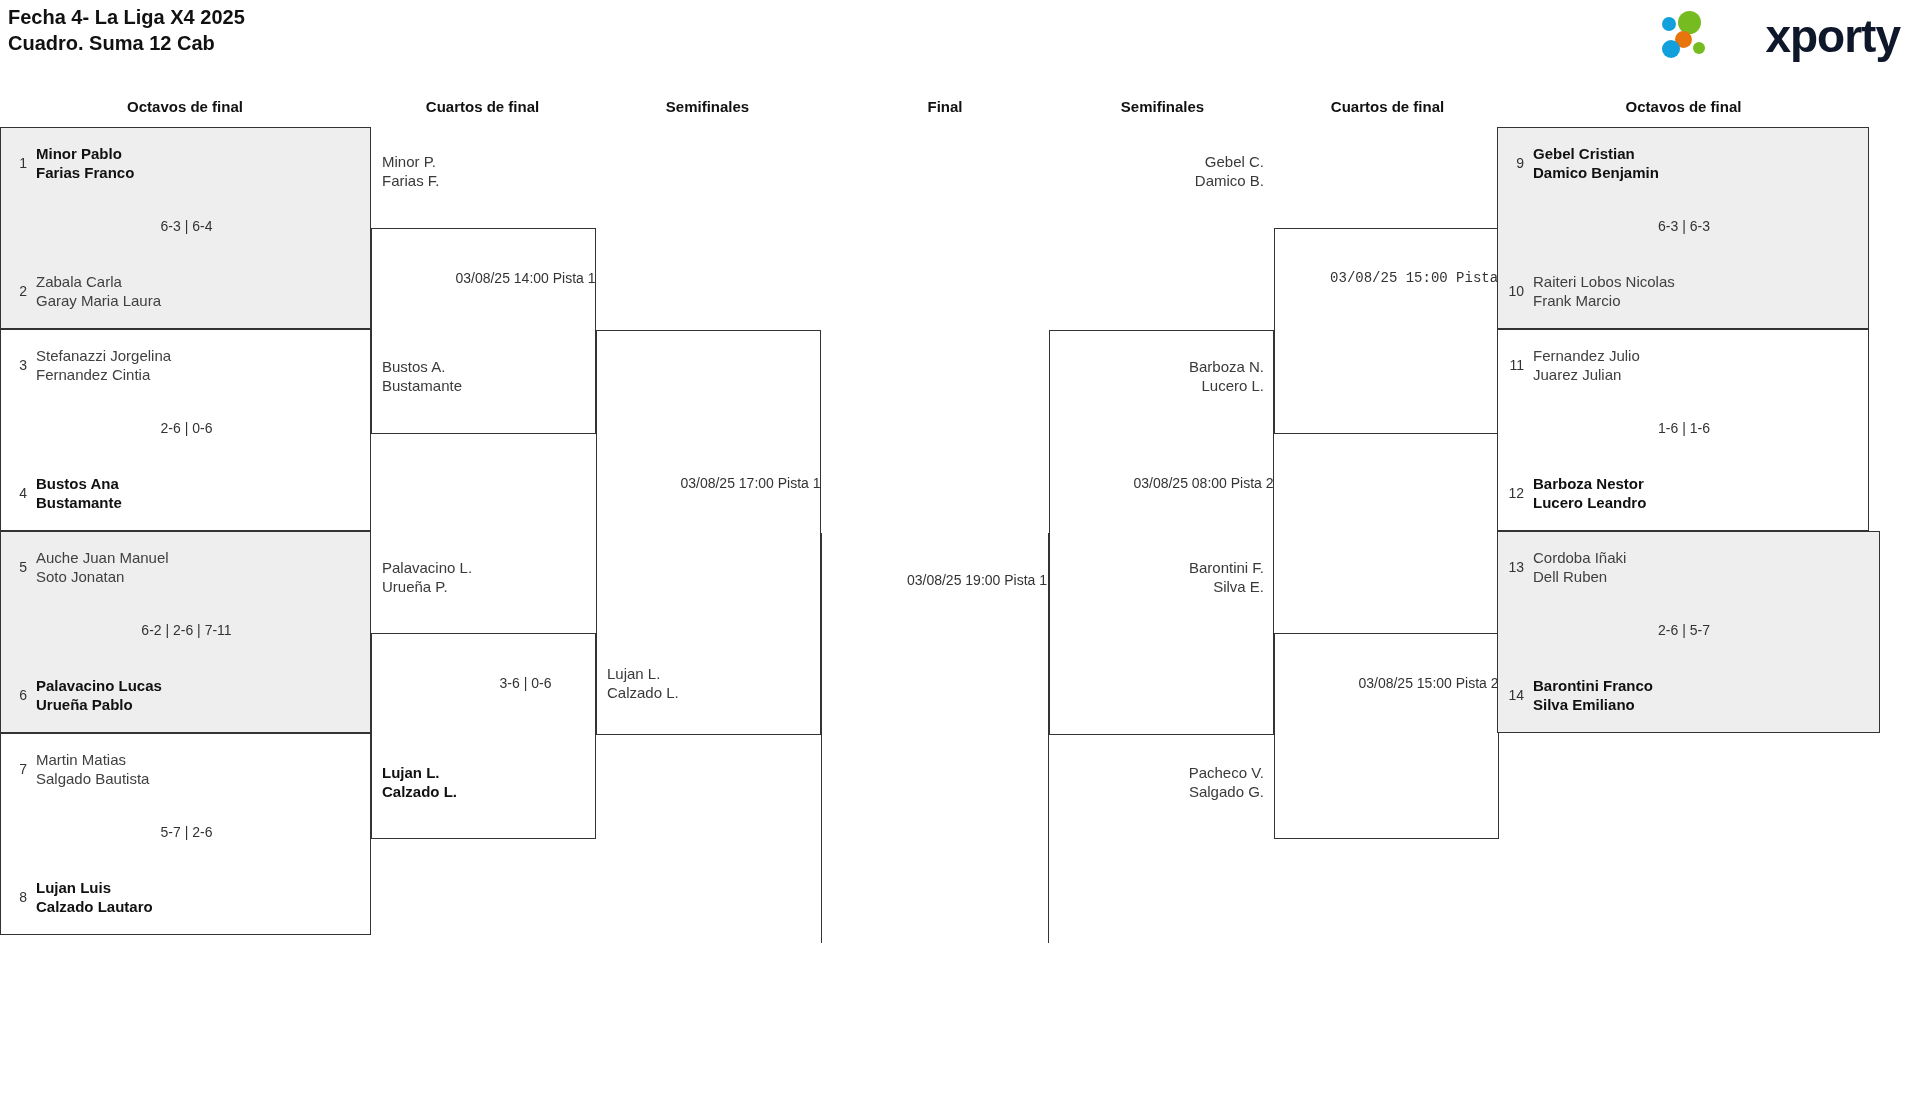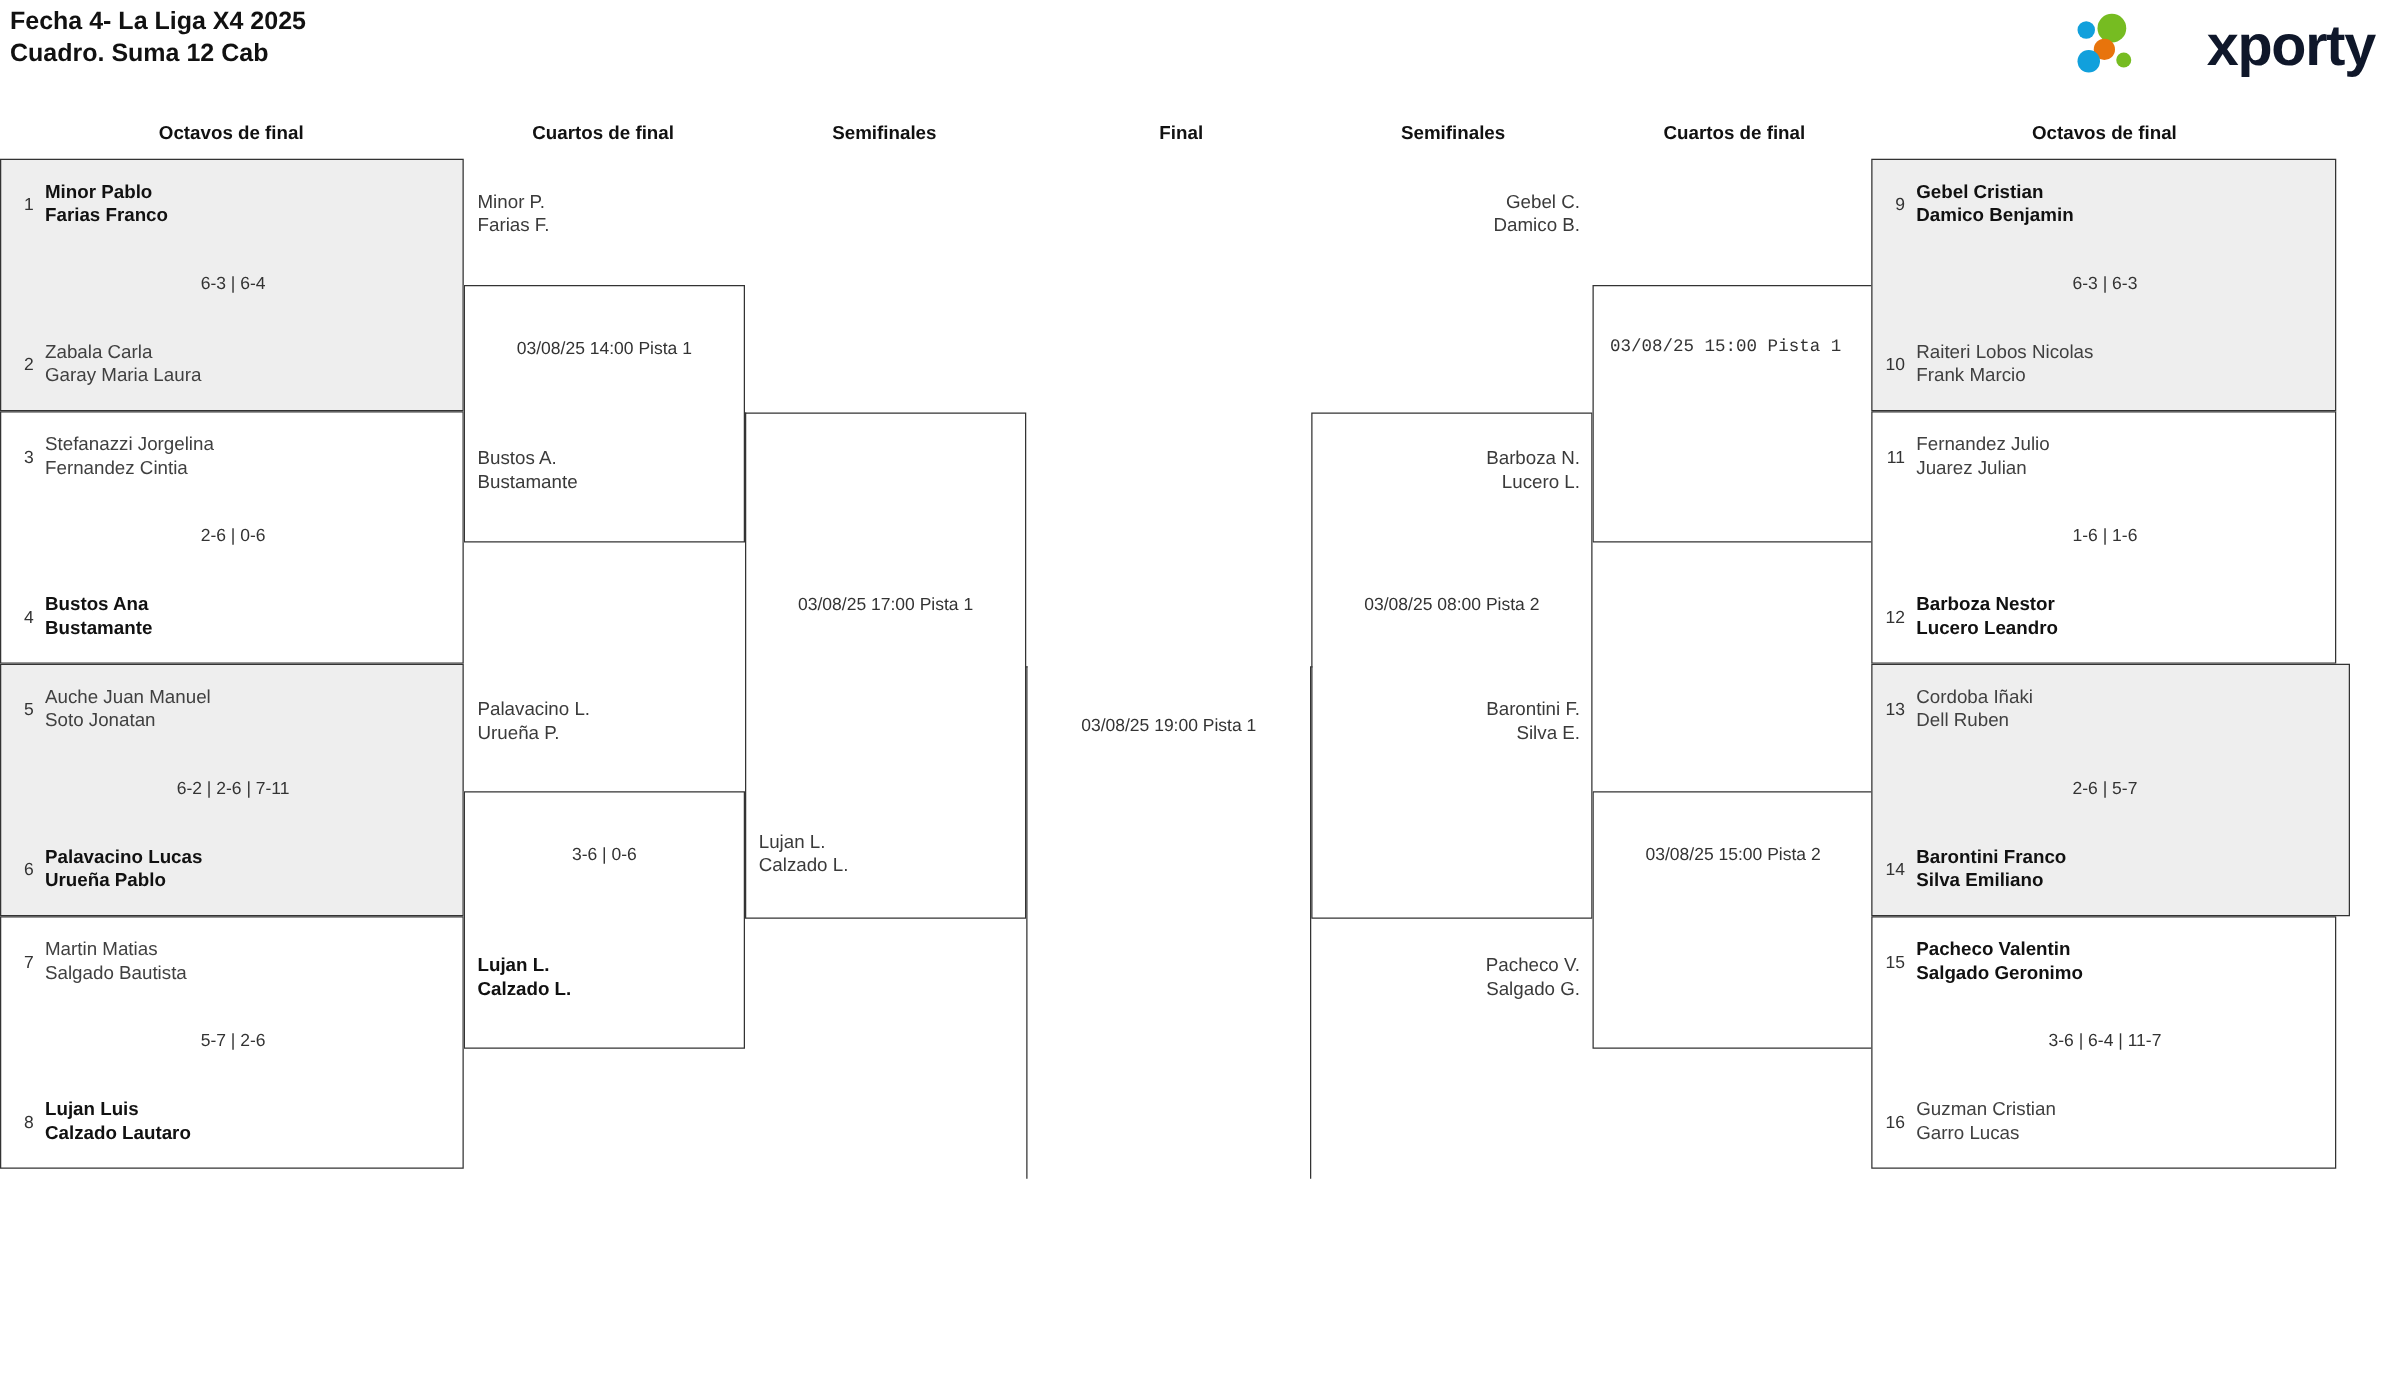--- a/index.html
+++ b/index.html
@@ -36,21 +36,21 @@
   .seed-row{position:absolute;display:flex;align-items:center;gap:9px;}
   .seed-num{font-size:14px;color:#333;width:18px;text-align:right;flex:0 0 auto;}
   .seed-names{font-size:15px;line-height:1.28;color:#404040;white-space:nowrap;}
   .seed-names.win{font-weight:bold;color:#111;}
   .score{
     position:absolute;font-size:14px;color:#333;white-space:nowrap;text-align:center;
   }
 
   
   .mbox{position:absolute;box-sizing:border-box;border:1px solid #333;background:#ffffff;}
-  .mlabel{position:absolute;font-size:14px;color:#333;white-space:nowrap;}
+  .mlabel{position:absolute;font-size:14px;color:#333;white-space:nowrap;padding-left:42px;}
   .mname{position:absolute;font-size:15px;line-height:1.28;color:#3a3a3a;white-space:nowrap;}
   .mname.win{font-weight:bold;color:#111;}
   .mname.ralign{text-align:right;}
   .connector{position:absolute;background:#333;}
 </style>
 </head>
 <body>
 
 <div id="header">
   <div id="title-block">
@@ -232,35 +232,20 @@
     </div>
     <div class="score" style="left:0;top:90px;width:372px;">2-6 | 5-7</div>
     <div class="seed-row" style="left:8px;top:144px;">
       <span class="seed-num">14</span>
       <span class="seed-names win">
         <span>Barontini Franco</span><br><span>Silva Emiliano</span>
       </span>
     </div>
   </div>
 
-  <div class="seedbox" style="left:1497px;top:733px;width:372px;height:202px;">
-    <div class="seed-row" style="left:8px;top:16px;">
-      <span class="seed-num">15</span>
-      <span class="seed-names win">
-        <span>Pacheco Valentin</span><br><span>Salgado Geronimo</span>
-      </span>
-    </div>
-    <div class="score" style="left:0;top:90px;width:372px;">3-6 | 6-4 | 11-7</div>
-    <div class="seed-row" style="left:8px;top:144px;">
-      <span class="seed-num">16</span>
-      <span class="seed-names">
-        <span>Guzman Cristian</span><br><span>Garro Lucas</span>
-      </span>
-    </div>
-  </div>
 
   <div class="connector" style="left:596px;top:330px;width:1px;height:1px;"></div>
   <div class="connector" style="left:596px;top:330px;width:0px;height:0px;"></div>
 
   <div class="connector" style="left:821px;top:533px;width:1px;height:1px;"></div>
 
   <div class="connector" style="left:1049px;top:533px;width:1px;height:1px;"></div>
 
 </div>
 

